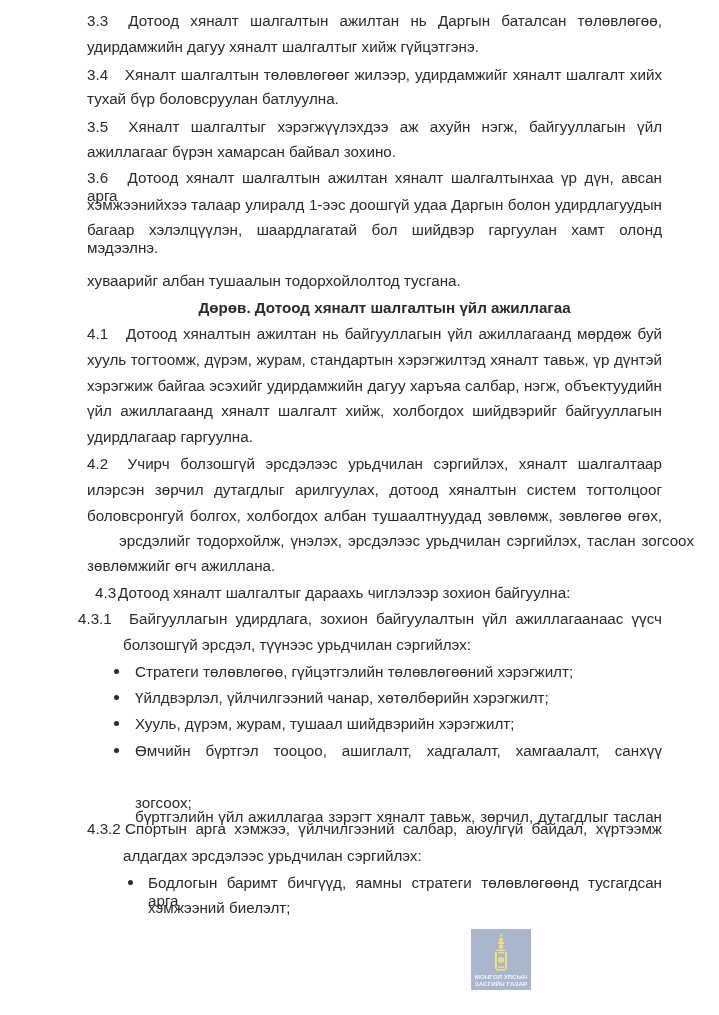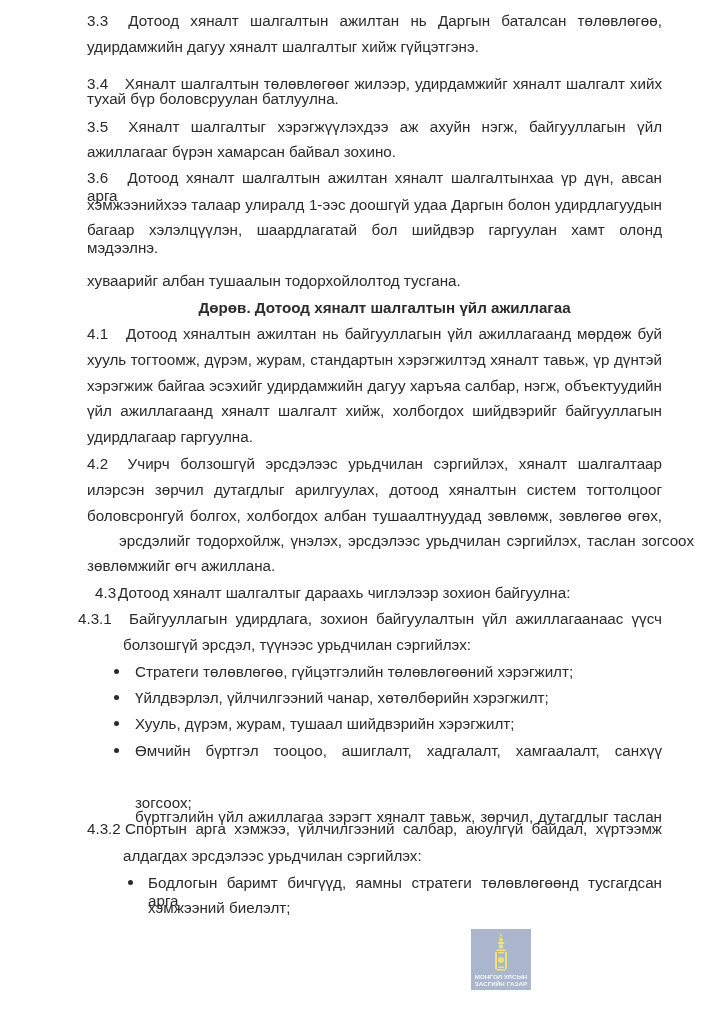--- a/index.html
+++ b/index.html
@@ -31,21 +31,21 @@
 
 <div class="page">
 
   <div class="line just" style="left:87px; top:12px; width:575px;">
     <span class="num" style="width:30px;">3.3</span>
     <span>Дотоод хяналт шалгалтын ажилтан нь Даргын баталсан төлөвлөгөө,</span>
   </div>
   <div class="line" style="left:87px; top:38px;">удирдамжийн дагуу хяналт шалгалтыг хийж гүйцэтгэнэ.</div>
 
   <div class="line just" style="left:87px; top:66px; width:575px;">
-    <span class="num" style="width:33px;margin-top:9px;">3.4</span>
+    <span class="num" style="width:33px;">3.4</span>
     <span>Хяналт шалгалтын төлөвлөгөөг жилээр, удирдамжийг хяналт шалгалт хийх</span>
   </div>
   <div class="line" style="left:87px; top:90px;">тухай бүр боловсруулан батлуулна.</div>
 
   <div class="line just" style="left:87px; top:118px; width:575px;">
     <span class="num" style="width:30px;">3.5</span>
     <span>Хяналт шалгалтыг хэрэгжүүлэхдээ аж ахуйн нэгж, байгууллагын үйл</span>
   </div>
   <div class="line" style="left:87px; top:143px;">ажиллагааг бүрэн хамарсан байвал зохино.</div>
 

